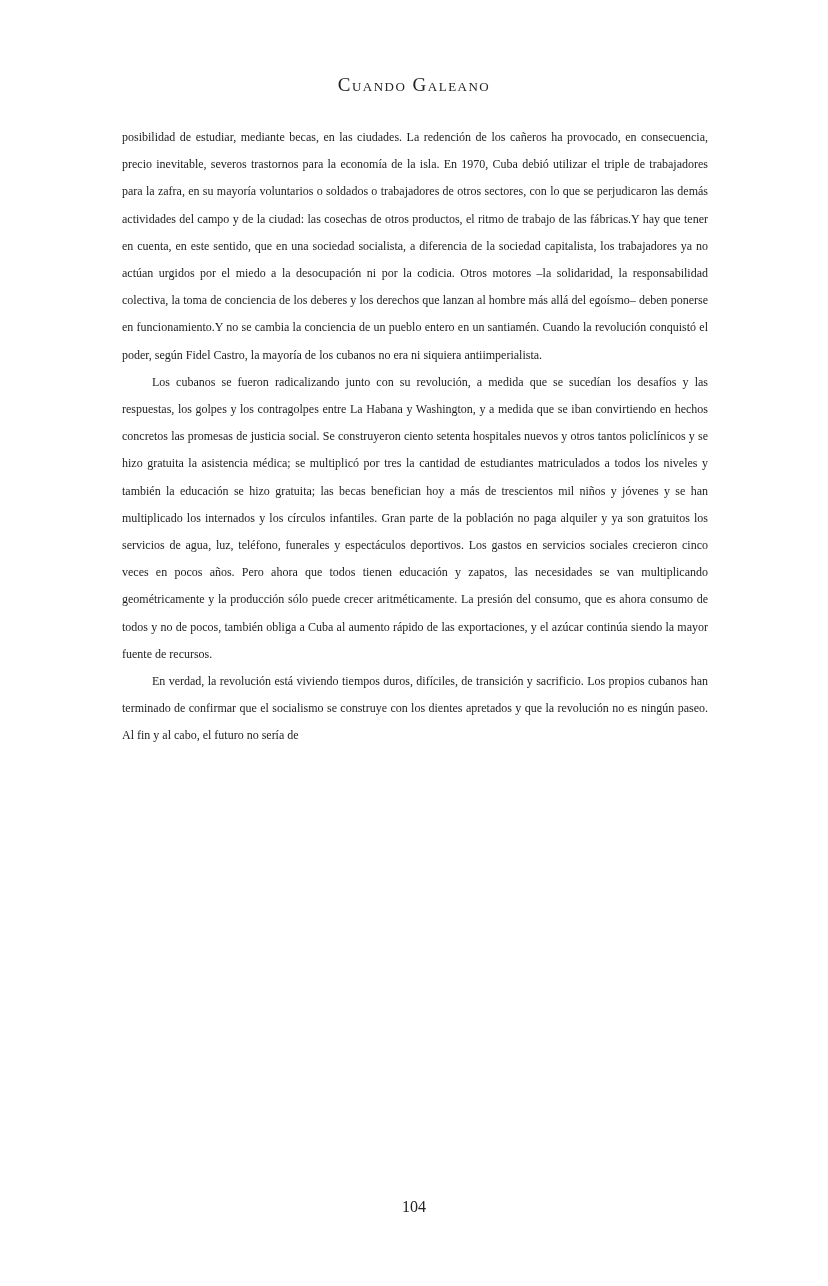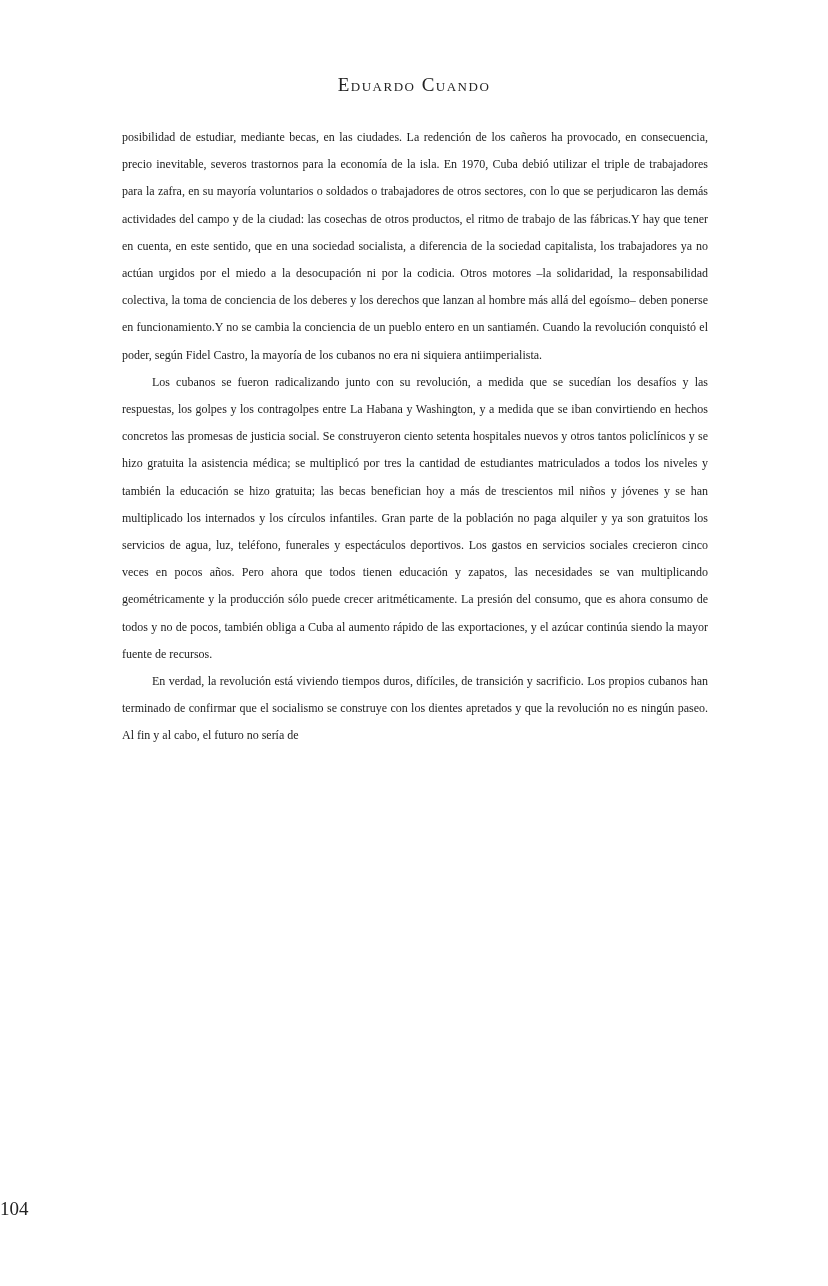--- a/index.html
+++ b/index.html
@@ -42,30 +42,30 @@
     padding: 0;
   }
   .body-text p.indent {
     text-indent: 30px;
   }
   .page-number {
     position: absolute;
     top: 1198px;
     left: 0;
     width: 100%;
-    text-align: left;
-    font-size: 19px;
+    text-align: center;
+    font-size: 16px;
     color: #222;
   }
 </style>
 </head>
 <body>
 
 <div class="page">
-  <div class="running-header">Eduardo Cuando</div>
+  <div class="running-header">Cuando Galeano</div>
 
   <div class="body-text">
     <p>posibilidad de estudiar, mediante becas, en las ciudades. La redención de los cañeros ha provocado, en consecuencia, precio inevitable, severos trastornos para la economía de la isla. En 1970, Cuba debió utilizar el triple de trabajadores para la zafra, en su mayoría voluntarios o soldados o trabajadores de otros sectores, con lo que se perjudicaron las demás actividades del campo y de la ciudad: las cosechas de otros productos, el ritmo de trabajo de las fábricas.Y hay que tener en cuenta, en este sentido, que en una sociedad socialista, a diferencia de la sociedad capitalista, los trabajadores ya no actúan urgidos por el miedo a la desocupación ni por la codicia. Otros motores –la solidaridad, la responsabilidad colectiva, la toma de conciencia de los deberes y los derechos que lanzan al hombre más allá del egoísmo– deben ponerse en funcionamiento.Y no se cambia la conciencia de un pueblo entero en un santiamén. Cuando la revolución conquistó el poder, según Fidel Castro, la mayoría de los cubanos no era ni siquiera antiimperialista.</p>
     <p class="indent">Los cubanos se fueron radicalizando junto con su revolución, a medida que se sucedían los desafíos y las respuestas, los golpes y los contragolpes entre La Habana y Washington, y a medida que se iban convirtiendo en hechos concretos las promesas de justicia social. Se construyeron ciento setenta hospitales nuevos y otros tantos policlínicos y se hizo gratuita la asistencia médica; se multiplicó por tres la cantidad de estudiantes matriculados a todos los niveles y también la educación se hizo gratuita; las becas benefician hoy a más de trescientos mil niños y jóvenes y se han multiplicado los internados y los círculos infantiles. Gran parte de la población no paga alquiler y ya son gratuitos los servicios de agua, luz, teléfono, funerales y espectáculos deportivos. Los gastos en servicios sociales crecieron cinco veces en pocos años. Pero ahora que todos tienen educación y zapatos, las necesidades se van multiplicando geométricamente y la producción sólo puede crecer aritméticamente. La presión del consumo, que es ahora consumo de todos y no de pocos, también obliga a Cuba al aumento rápido de las exportaciones, y el azúcar continúa siendo la mayor fuente de recursos.</p>
     <p class="indent">En verdad, la revolución está viviendo tiempos duros, difíciles, de transición y sacrificio. Los propios cubanos han terminado de confirmar que el socialismo se construye con los dientes apretados y que la revolución no es ningún paseo. Al fin y al cabo, el futuro no sería de</p>
   </div>
 
   <div class="page-number">104</div>
 </div>
 

